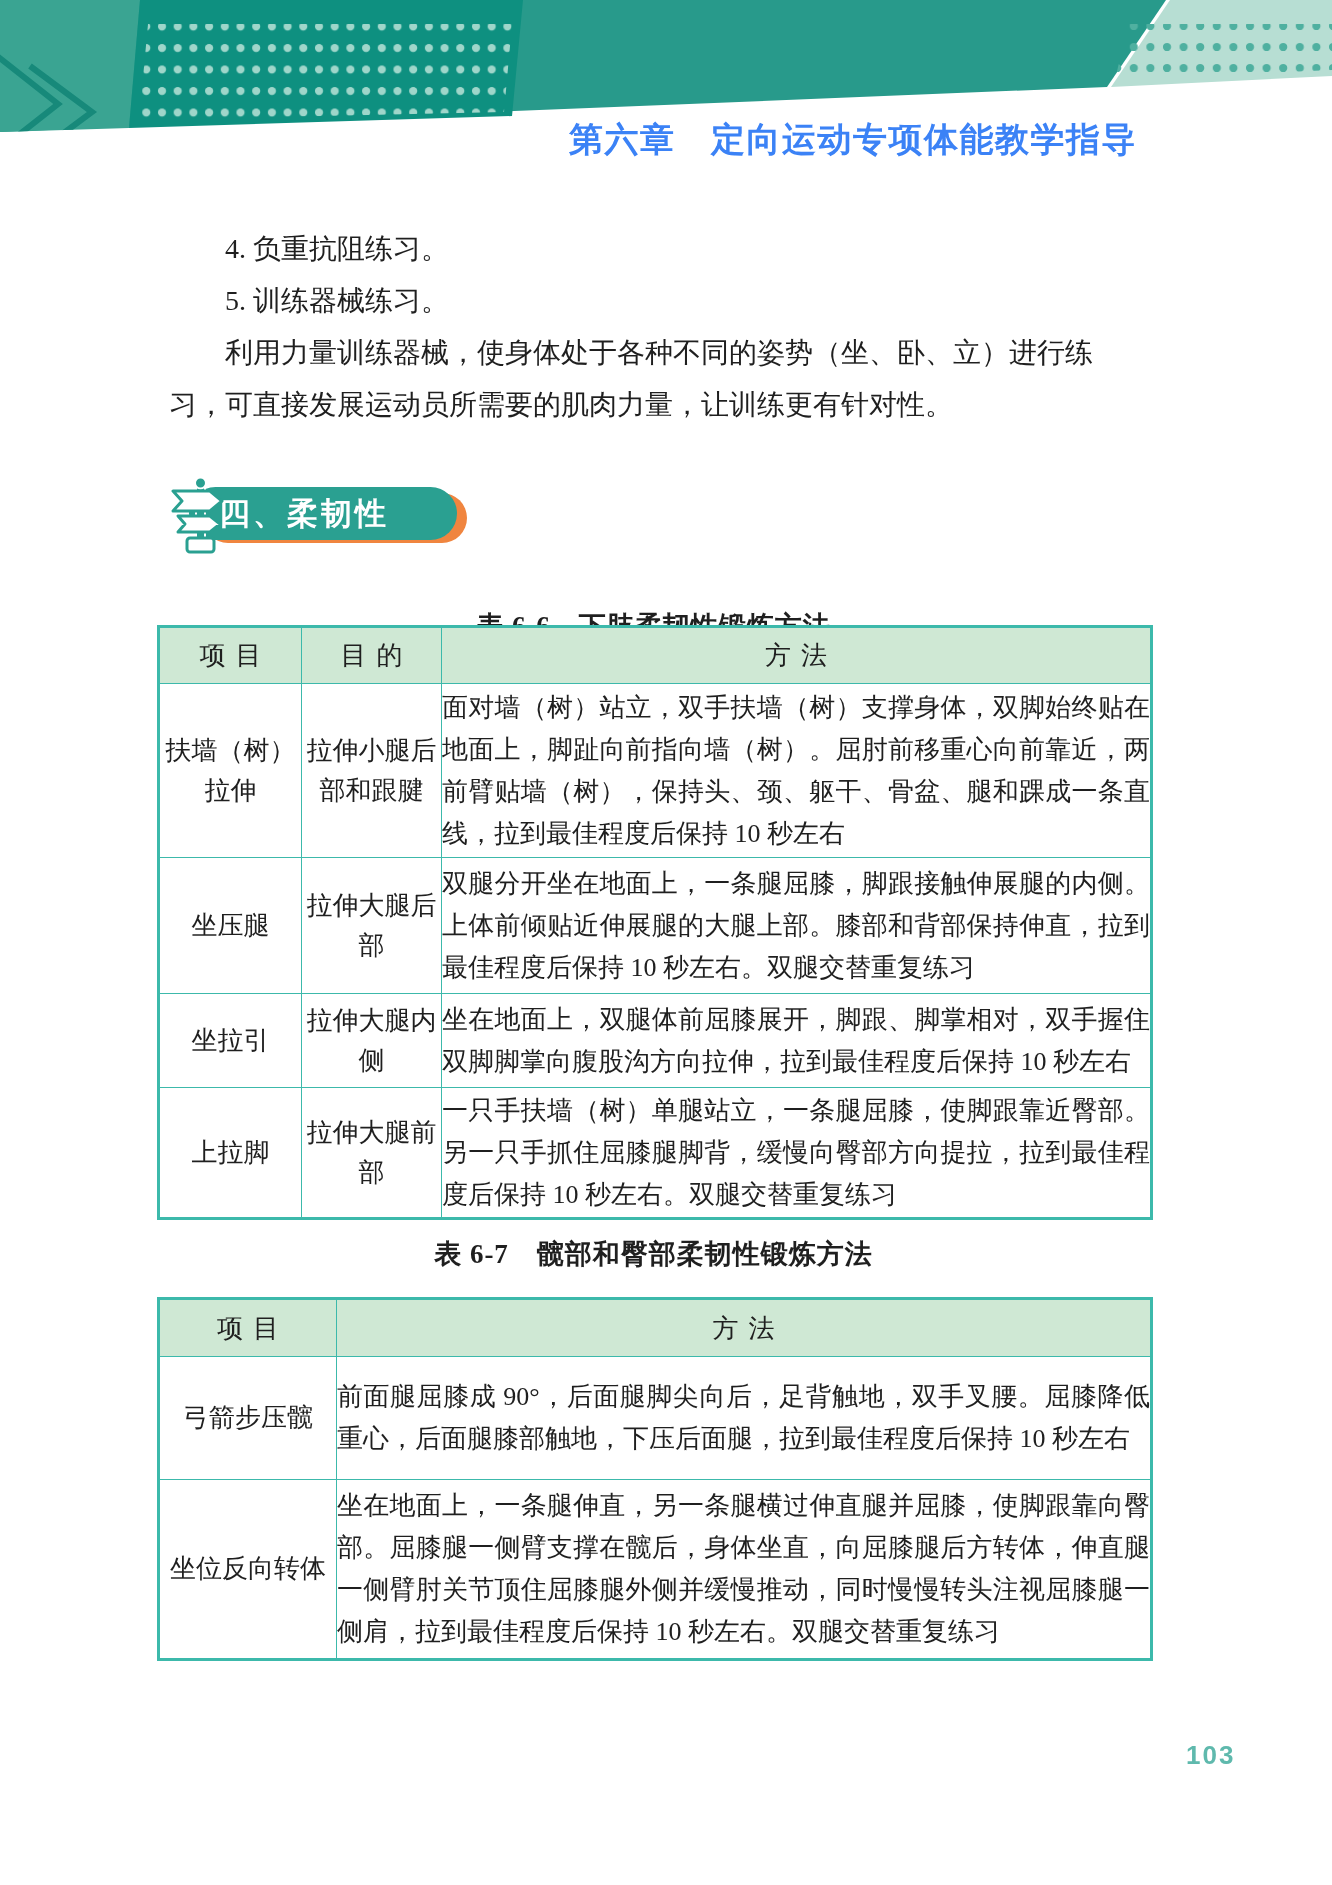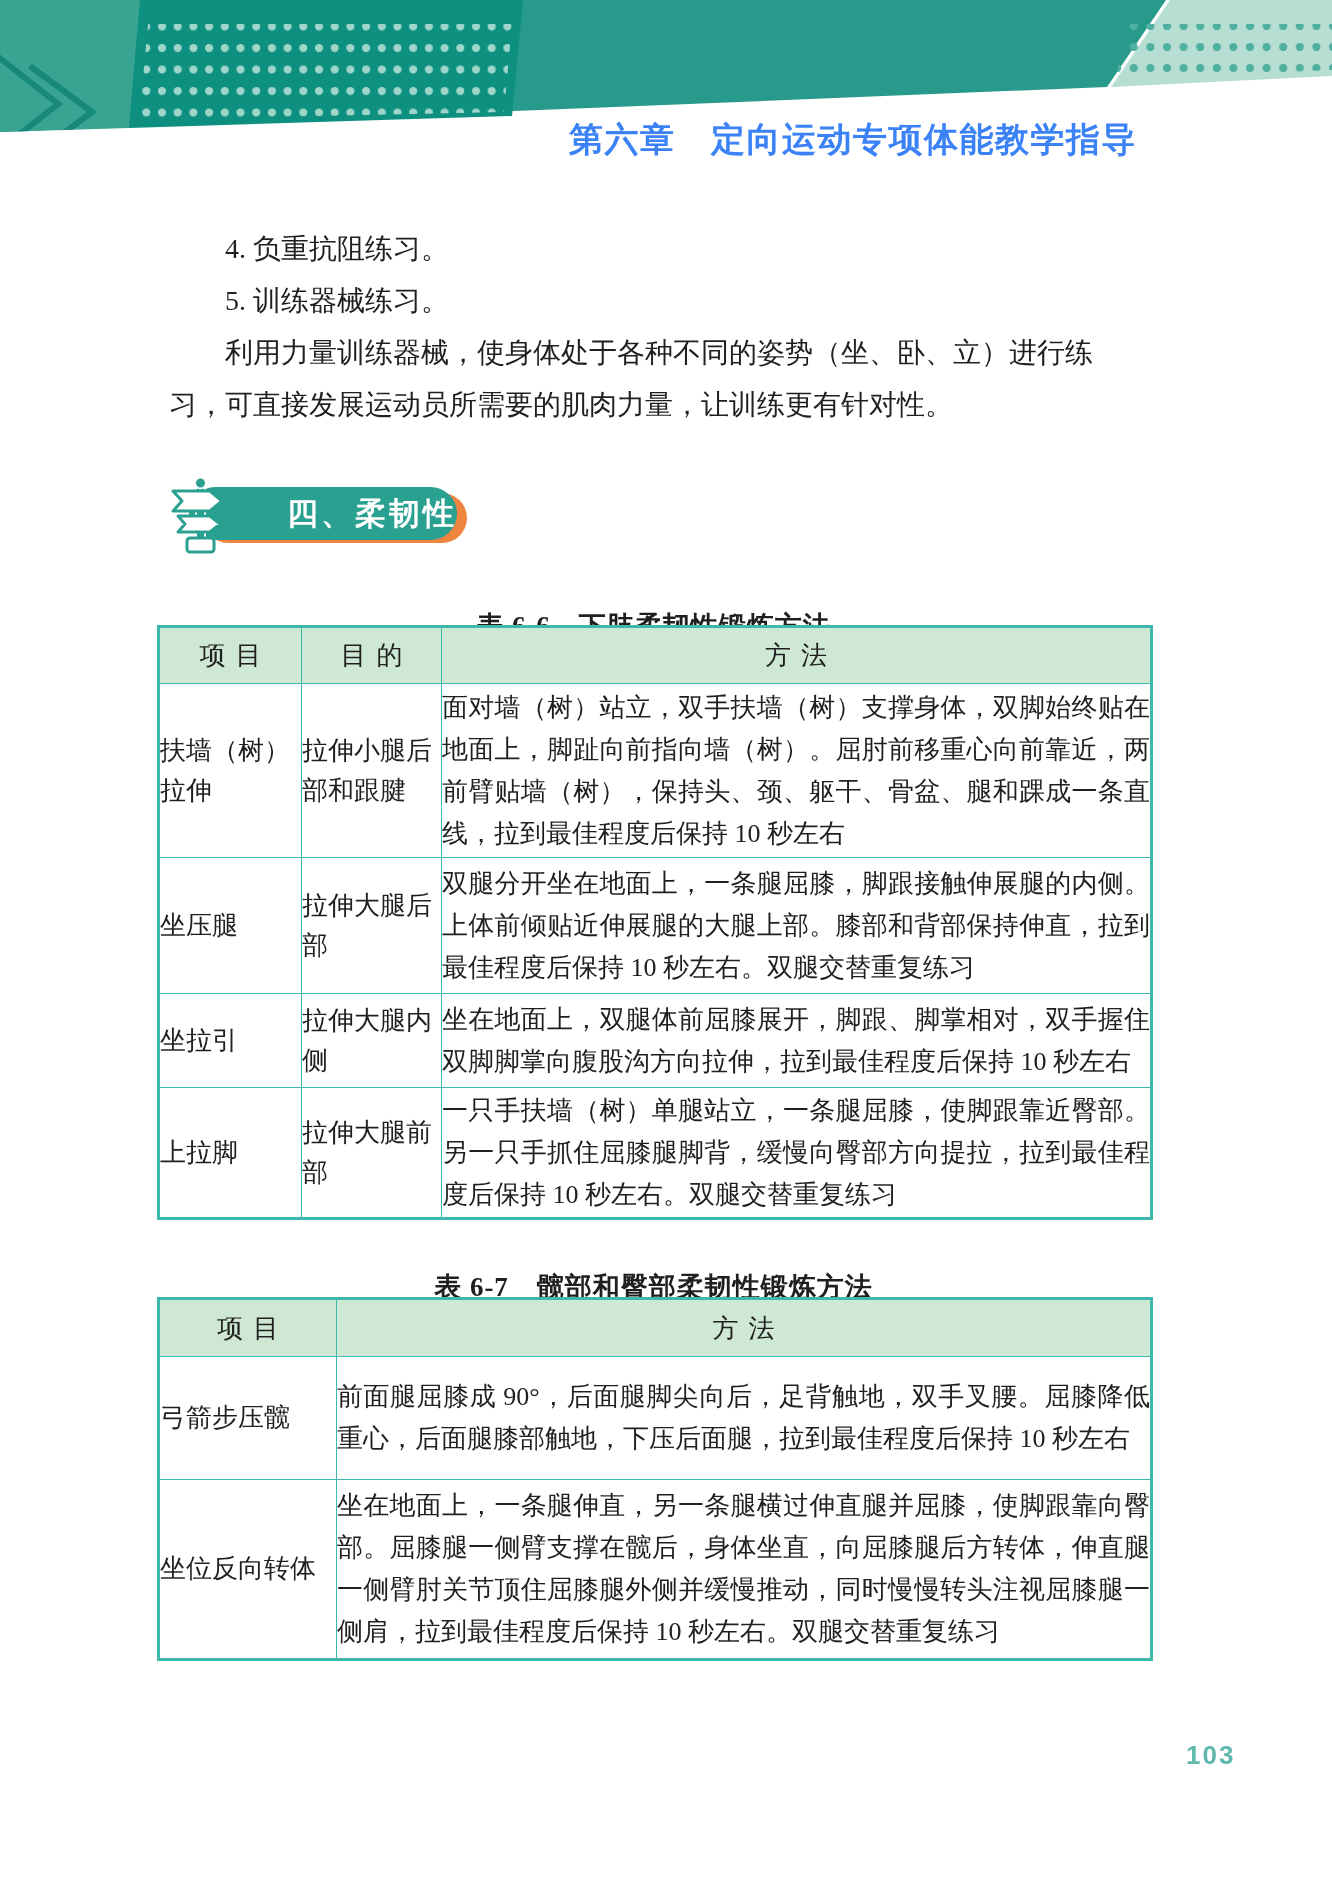--- a/index.html
+++ b/index.html
@@ -16,38 +16,38 @@
   .body-text{position:absolute;left:161px;top:219px;width:992px;
     font-size:28px;line-height:44px;}
   .body-text p{margin:8px;white-space:nowrap;}
   .body-text p.ind{text-indent:56px;}
 
   
   .section-banner{position:absolute;left:163px;top:476px;width:330px;height:82px;}
   .pill-orange{position:absolute;left:40px;top:17px;width:264px;height:50px;
     border-radius:25px;background:#f0853f;}
   .pill{position:absolute;left:26px;top:11px;width:268px;height:53px;border-radius:27px;
-    background:#2aa091;display:flex;align-items:center;justify-content:flex-end;padding-left:30px;box-sizing:border-box;}
+    background:#2aa091;display:flex;align-items:center;justify-content:flex-start;padding-left:30px;box-sizing:border-box;}
   .pill span{font-family:"Liberation Sans","DejaVu Sans",sans-serif;font-weight:bold;
     font-size:31px;color:#ffffff;letter-spacing:3px;white-space:nowrap;}
   .signpost{position:absolute;left:0;top:2px;}
 
   .tbl-title{position:absolute;left:157px;width:993px;text-align:center;
     font-size:27px;font-weight:bold;letter-spacing:1px;}
   .t66t{top:576px;margin-top:32px;}
-  .t67t{top:1269px;font-family:Liberation Serif, serif;}
+  .t67t{top:1236px;font-family:Liberation Serif, serif;}
 
   table.tbl{position:absolute;left:157px;width:993px;border-collapse:collapse;
     table-layout:fixed;border:3px solid #3cb9ab;}
   table.t66{top:625px;}
   table.t67{top:1297px;}
   .tbl th,.tbl td{border:1px solid #3cb9ab;padding:0;}
   .tbl th{background:#cfe8d4;font-weight:normal;font-size:26px;
     letter-spacing:10px;padding-left:10px;text-align:center;}
-  .c-item,.c-purpose{text-align:left;font-size:26px;line-height:40px;padding:4px 8px;}
+  .c-item,.c-purpose{text-align:center;font-size:26px;line-height:40px;padding:4px 8px;}
   .c-method{font-size:26px;line-height:42px;padding:6px 14px;text-align:justify;}
 
   .page-number{position:absolute;left:1186px;top:1740px;
     font-family:"Liberation Sans","DejaVu Sans",sans-serif;font-weight:bold;
     font-size:26px;color:#5fb9ad;letter-spacing:2px;}
 </style>
 </head>
 <body>
 
 <div class="page">

